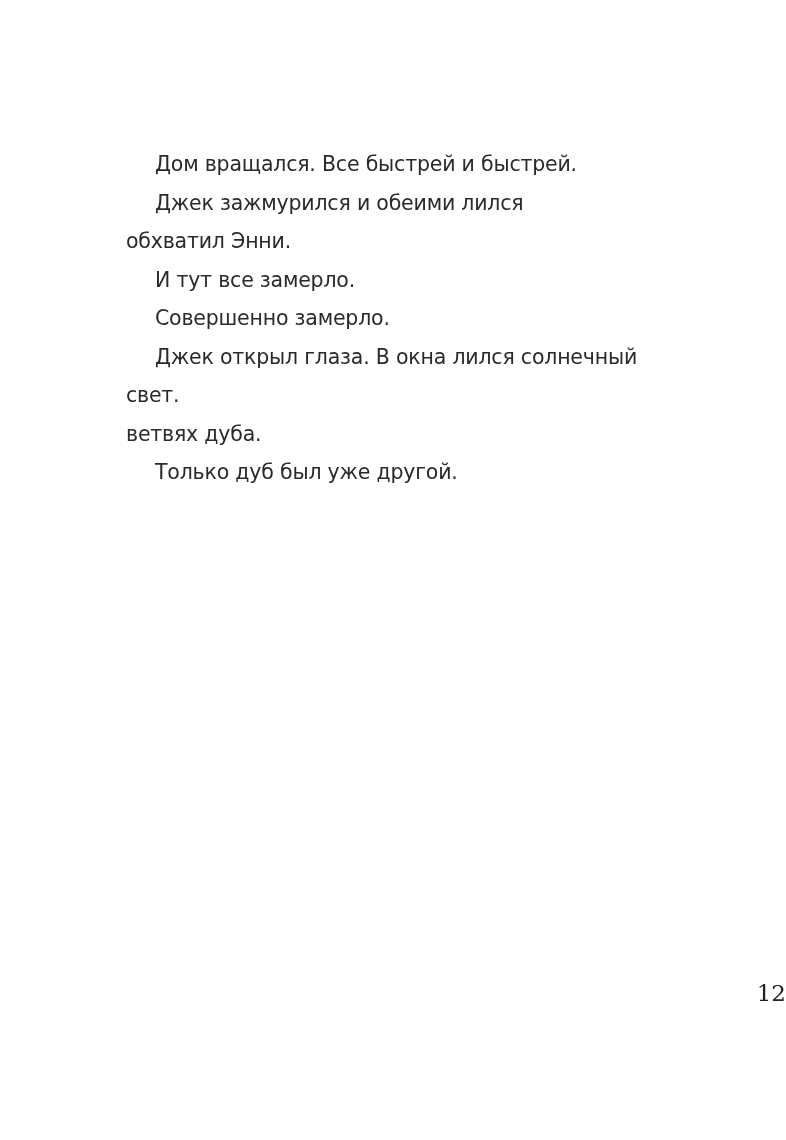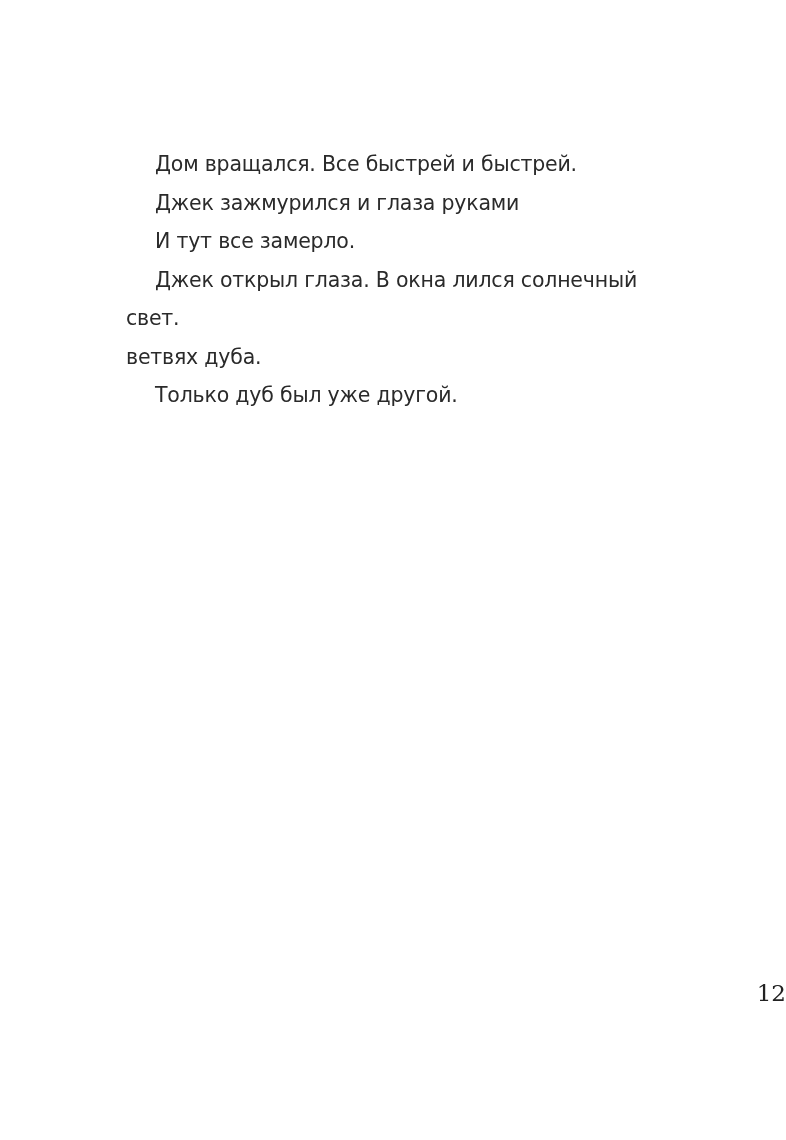--- a/index.html
+++ b/index.html
@@ -32,24 +32,28 @@
 </style>
 </head>
 <body>
 
 <div class="page">
   <div class="text-block">
     <p class="para">
       <span class="line">Дом вращался. Все быстрей и быстрей.</span>
     </p>
     <p class="para">
-      <span class="line">Джек зажмурился и глаза руками</span>
+      <span class="line">Джек зажмурился и обеими лился</span>
+      <span class="line" style="text-indent:0">обхватил Энни.</span>
     </p>
     <p class="para">
       <span class="line">И тут все замерло.</span>
+    </p>
+    <p class="para">
+      <span class="line">Совершенно замерло.</span>
     </p>
     <p class="para">
       <span class="line">Джек открыл глаза. В окна лился солнечный</span>
       <span class="line" style="text-indent:0">свет.</span>
     </p>
     <p class="para">
       <span class="line" style="text-indent:0">ветвях дуба.</span>
     </p>
     <p class="para">
       <span class="line">Только дуб был уже другой.</span>

